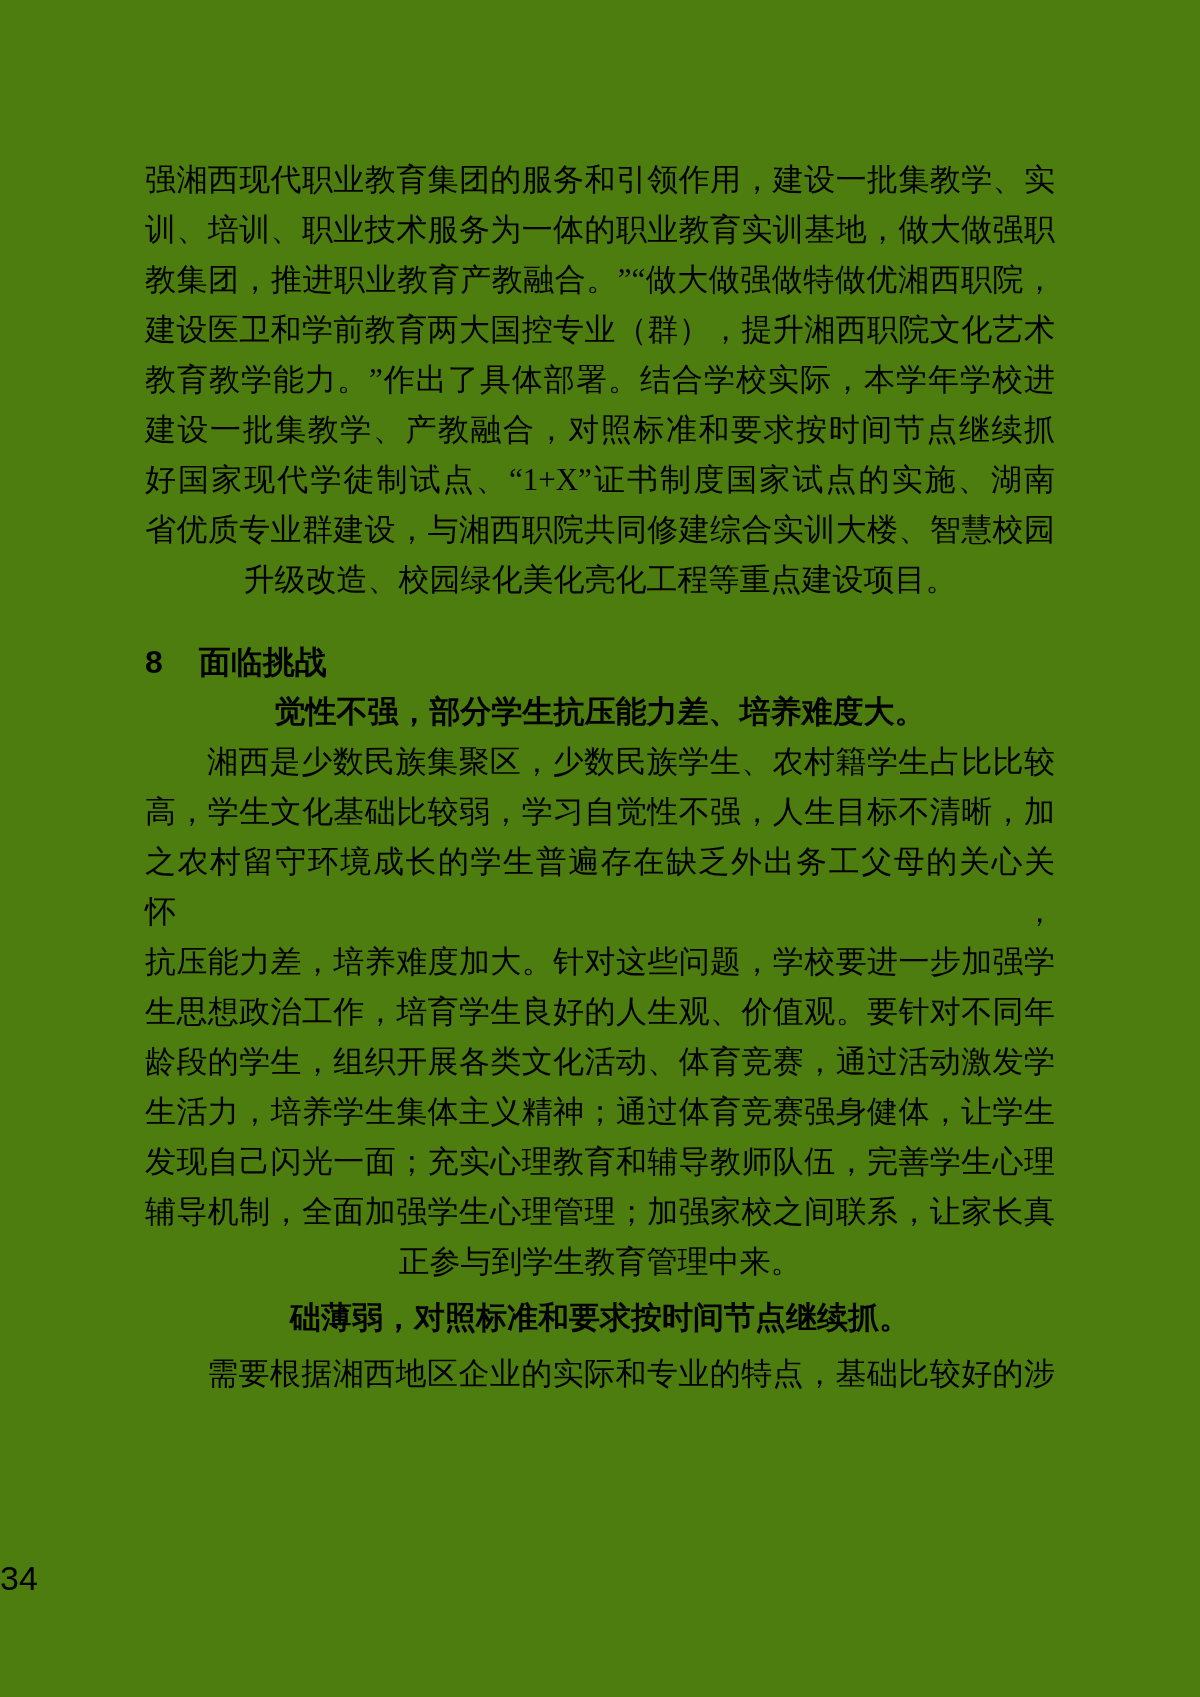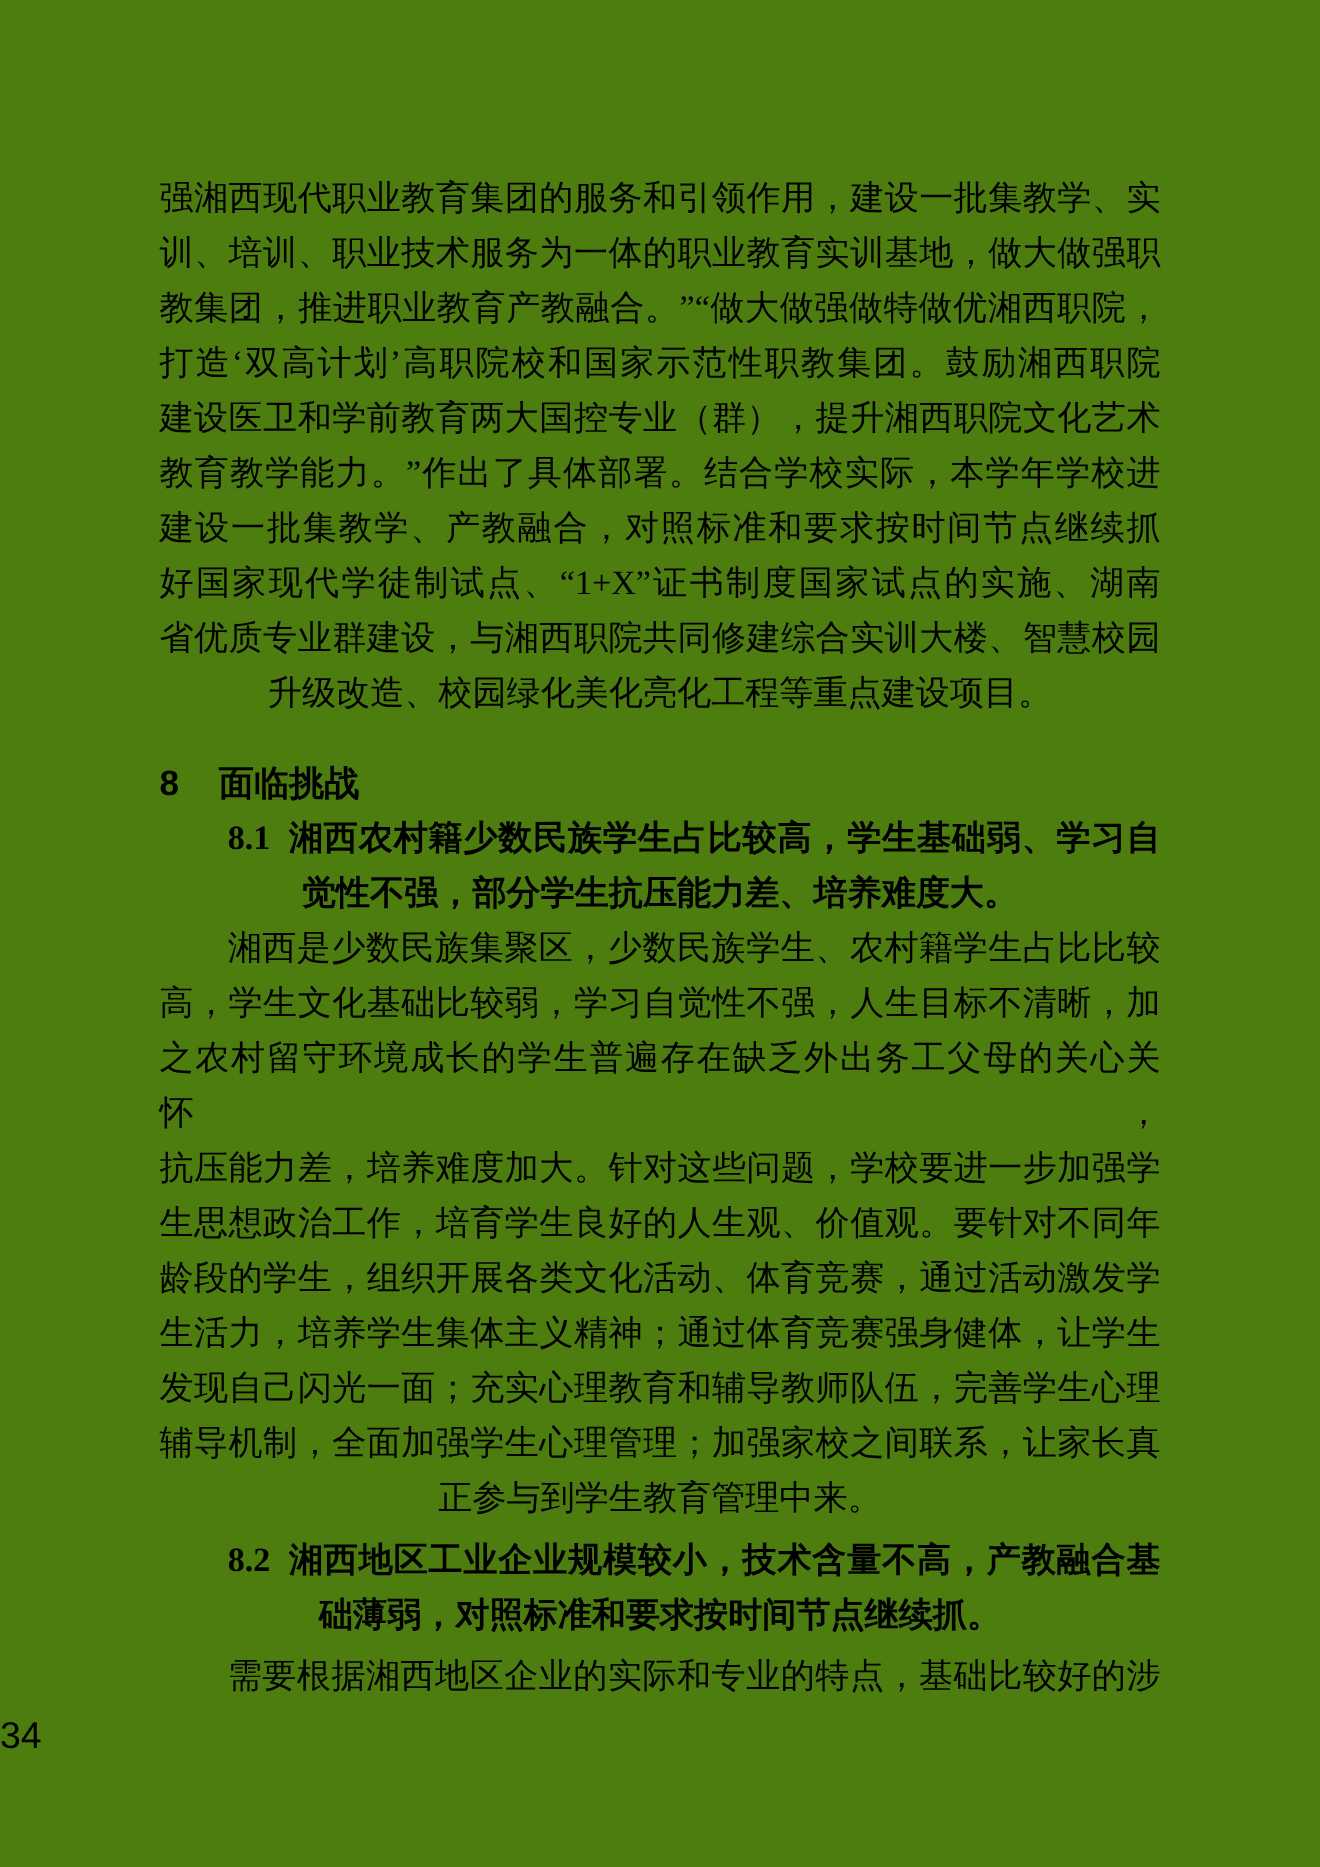--- a/index.html
+++ b/index.html
@@ -72,54 +72,51 @@
 <body>
 
 <div class="page">
 
   <div class="content">
 
     <div>
       <div class="line">强湘西现代职业教育集团的服务和引领作用，建设一批集教学、实</div>
       <div class="line">训、培训、职业技术服务为一体的职业教育实训基地，做大做强职</div>
       <div class="line">教集团，推进职业教育产教融合。”“做大做强做特做优湘西职院，</div>
-      <div class="line">打造‘双高计划’高职院校和国家示范性职教集团。鼓励湘西职院</div>
       <div class="line">建设医卫和学前教育两大国控专业（群），提升湘西职院文化艺术</div>
       <div class="line">教育教学能力。”作出了具体部署。结合学校实际，本学年学校进</div>
       <div class="line">建设一批集教学、产教融合，对照标准和要求按时间节点继续抓</div>
       <div class="line">好国家现代学徒制试点、“1+X”证书制度国家试点的实施、湖南</div>
       <div class="line">省优质专业群建设，与湘西职院共同修建综合实训大楼、智慧校园</div>
       <div class="line last">升级改造、校园绿化美化亮化工程等重点建设项目。</div>
     </div>
 
     <div class="section-heading">
       <span class="sec-num">8</span>
       <span>面临挑战</span>
     </div>
 
     <div class="sub-heading">
-      <div class="line indent">8.1  湘西农村籍少数民族学生占比较高，学生基础弱、学习自</div>
       <div class="line last">觉性不强，部分学生抗压能力差、培养难度大。</div>
     </div>
 
     <div>
       <div class="line indent">湘西是少数民族集聚区，少数民族学生、农村籍学生占比比较</div>
       <div class="line">高，学生文化基础比较弱，学习自觉性不强，人生目标不清晰，加</div>
       <div class="line">之农村留守环境成长的学生普遍存在缺乏外出务工父母的关心关怀，</div>
       <div class="line">抗压能力差，培养难度加大。针对这些问题，学校要进一步加强学</div>
       <div class="line">生思想政治工作，培育学生良好的人生观、价值观。要针对不同年</div>
       <div class="line">龄段的学生，组织开展各类文化活动、体育竞赛，通过活动激发学</div>
       <div class="line">生活力，培养学生集体主义精神；通过体育竞赛强身健体，让学生</div>
       <div class="line">发现自己闪光一面；充实心理教育和辅导教师队伍，完善学生心理</div>
       <div class="line">辅导机制，全面加强学生心理管理；加强家校之间联系，让家长真</div>
       <div class="line last">正参与到学生教育管理中来。</div>
     </div>
 
     <div class="sub-heading sub-heading-82">
-      <div class="line indent">8.2  湘西地区工业企业规模较小，技术含量不高，产教融合基</div>
       <div class="line last">础薄弱，对照标准和要求按时间节点继续抓。</div>
     </div>
 
     <div class="body-82">
       <div class="line indent">需要根据湘西地区企业的实际和专业的特点，基础比较好的涉</div>
     </div>
 
   </div>
 
   <div class="page-footer">34</div>

